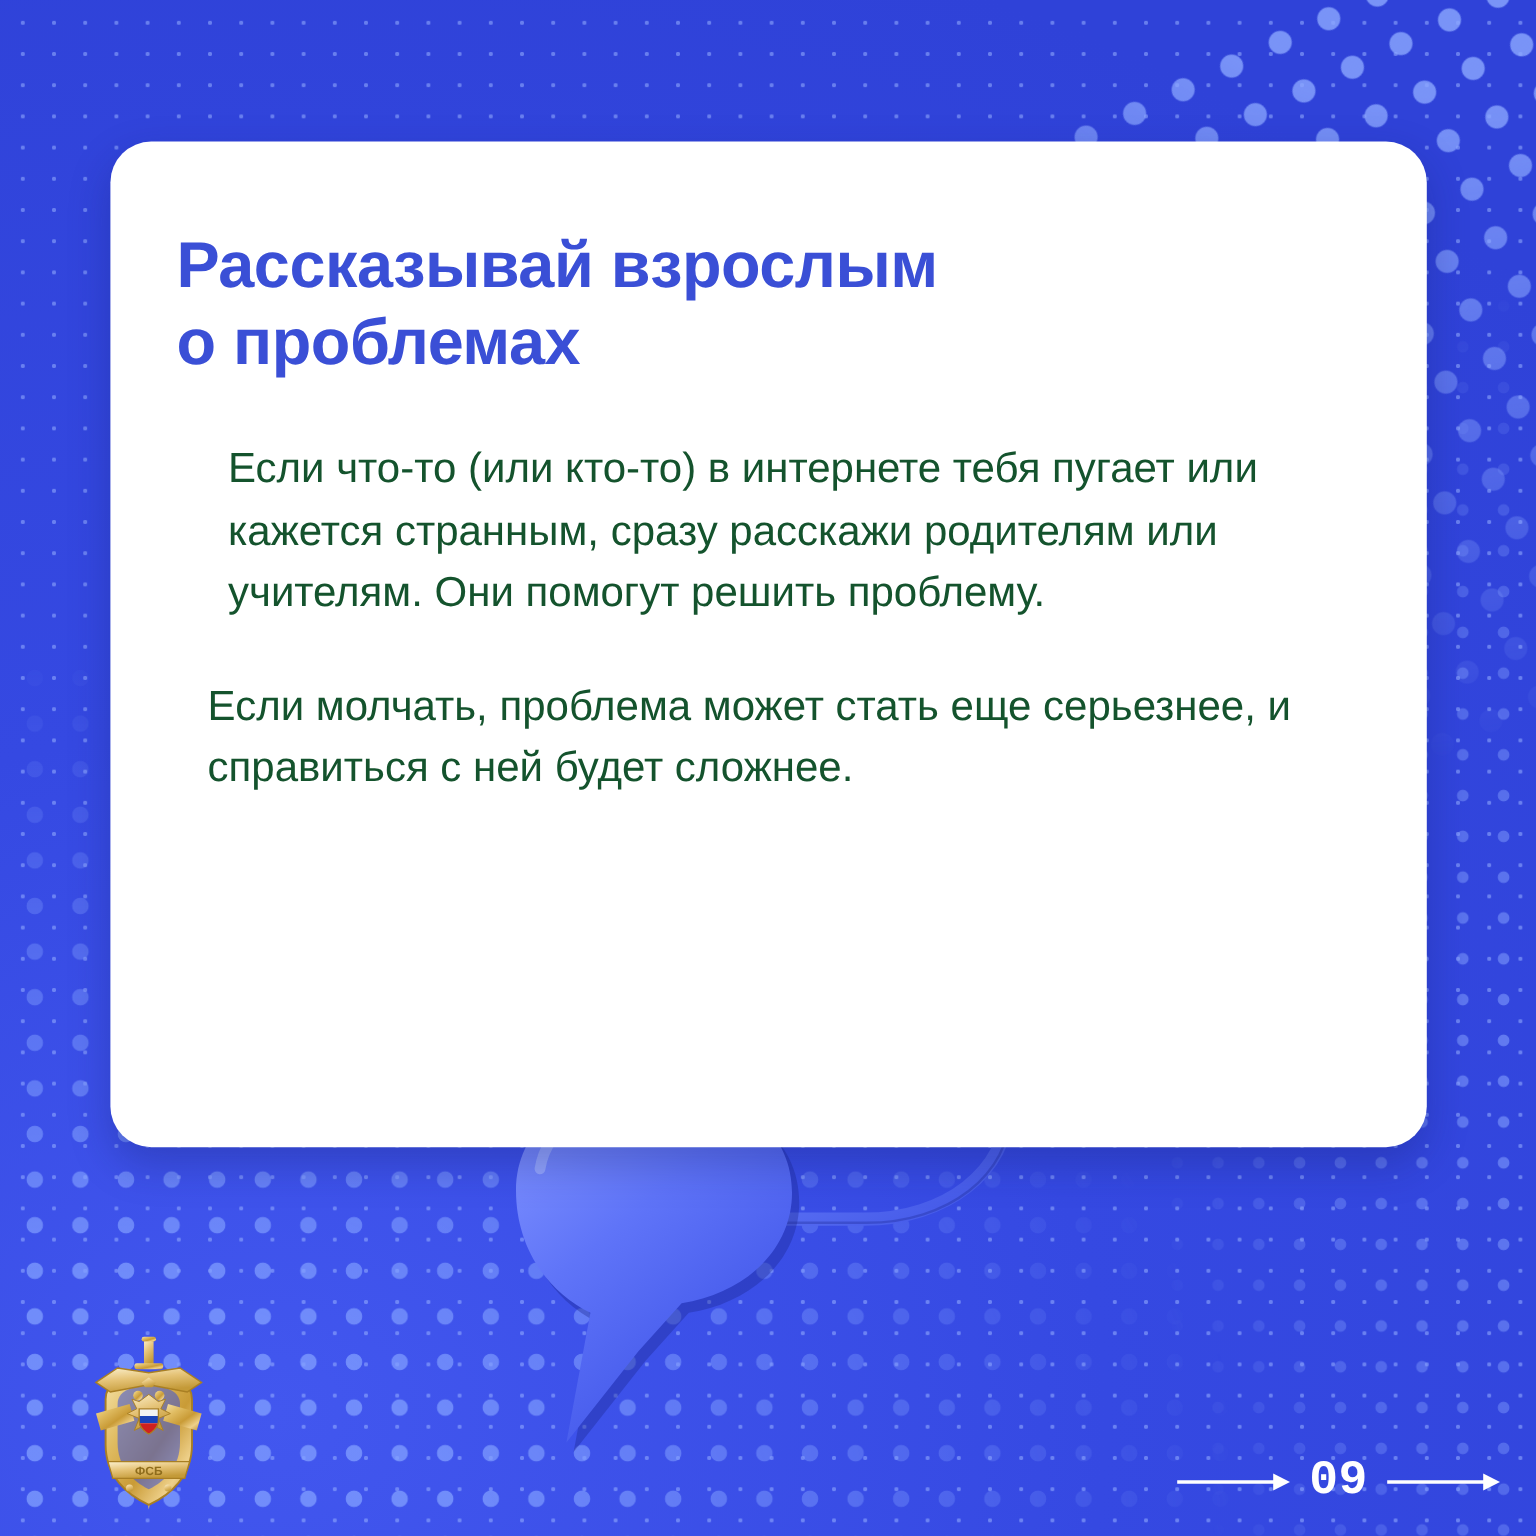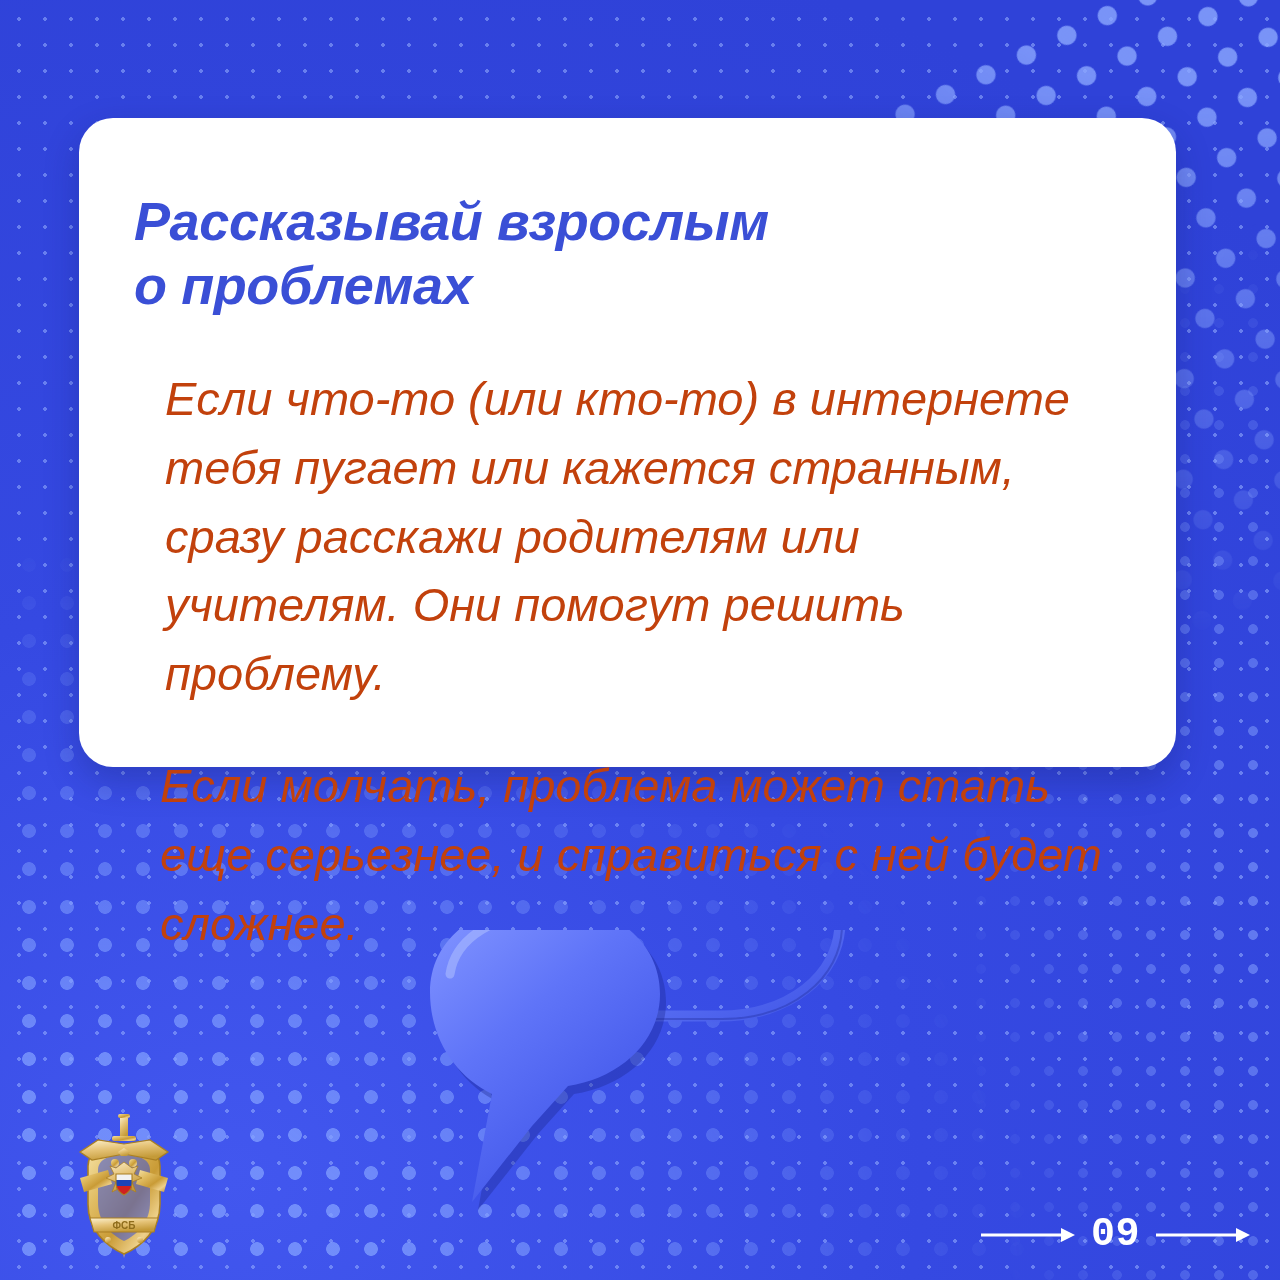--- a/index.html
+++ b/index.html
@@ -73,28 +73,27 @@
     left: 420px;
     top: 930px;
     width: 470px;
     height: 300px;
     pointer-events: none;
   }
 
   
   .card {
     position: absolute;
-    left: 79px;
+    left: 92px;
     top: 118px;
     width: 1097px;
-    height: 649px;
+    height: 838px;
     background: #ffffff;
     border-radius: 34px;
     box-shadow: 0 14px 34px rgba(20,30,110,0.30);
-    font-style: italic;
   }
 
   .card-inner {
     padding: 72px 64px 0 55px;
   }
 
   .title {
     color: #3a4fd6;
     font-size: 54px;
     font-weight: bold;
@@ -102,24 +101,24 @@
     letter-spacing: -0.4px;
     margin: 0 0 0 0;
     white-space: pre-line;
   }
 
   .body-block {
     margin-left: 26px;
   }
 
   .para {
-    color: #c2410c;
-    font-size: 47px;
+    color: #14532d;
+    font-size: 35px;
     line-height: 1.46;
-    margin: 5px;
+    margin: 17px;
   }
 
   .para-1 { margin-top: 48px; max-width: 1010px; }
 
   .subhead {
     color: #3b4fd0;
     font-size: 30px;
     font-weight: bold;
     margin: 0;
     margin-left: 0;

